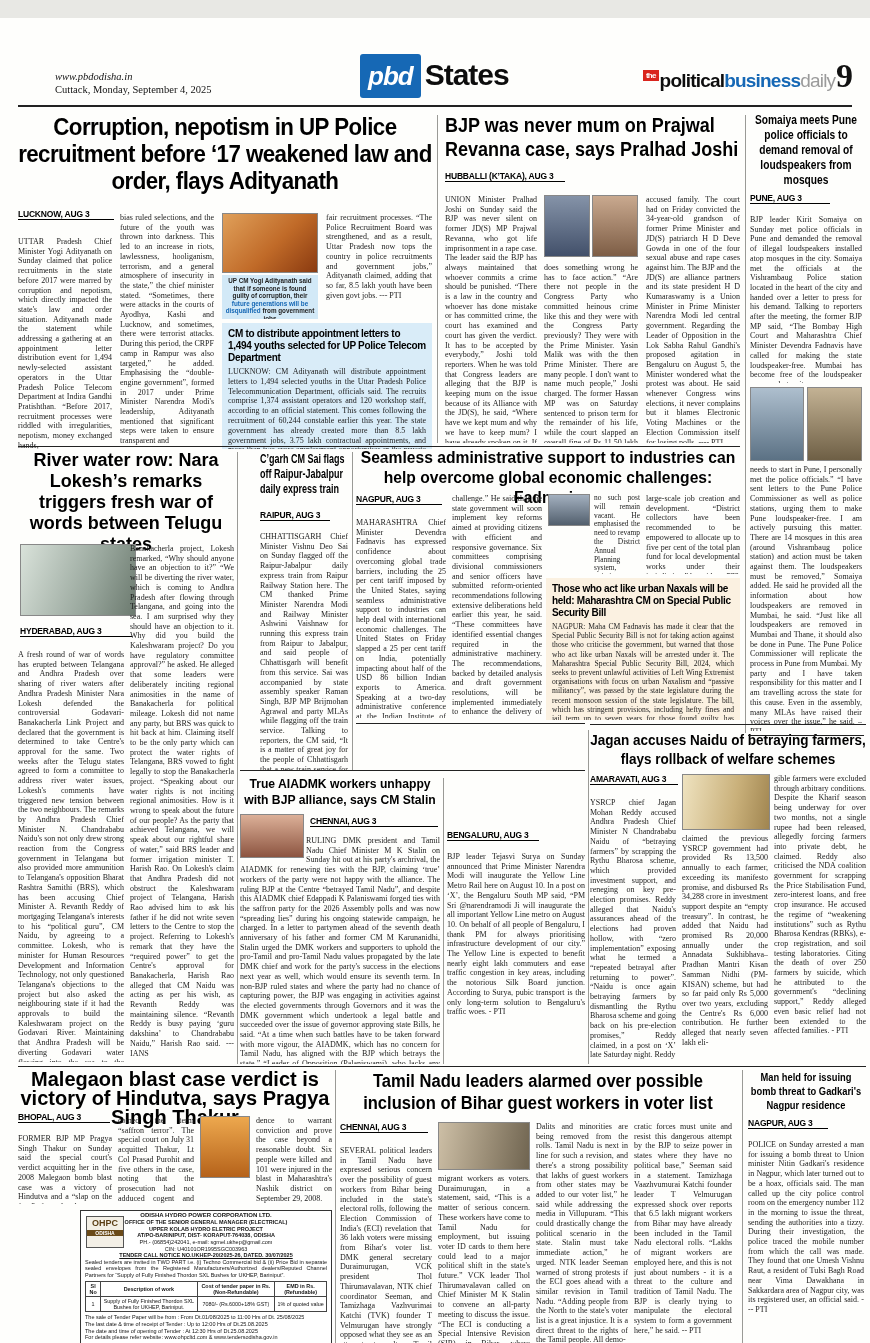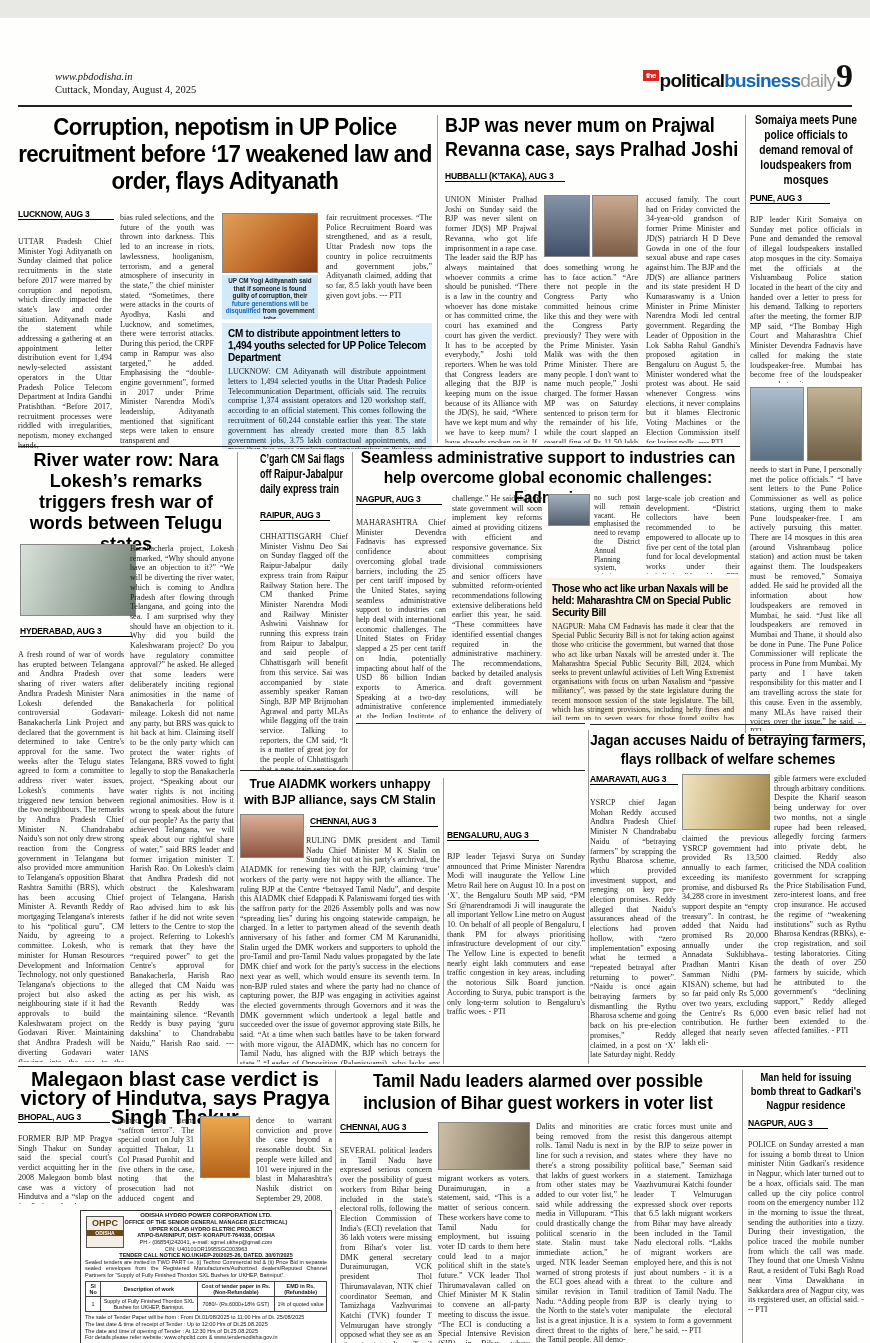--- a/index.html
+++ b/index.html
@@ -50,21 +50,25 @@
              font:bold 9px/13px "Liberation Sans",sans-serif;text-align:center;color:#5a3d14;background:#f3efe6;}
   .ohpc-logo .band{display:block;font-size:5px;line-height:6px;background:#6b4a18;color:#fff;}
 </style>
 </head>
 <body>
 
 <div class="page">
 
   <div class="abs" style="left:55px;top:52px;">
     <div class="site">www.pbdodisha.in</div>
-    <div class="cityline">Cuttack, Monday, August 4, 2025</div>
+    <div class="cityline">Cuttack, Monday, September 4, 2025</div>
+  </div>
+  <div class="abs" style="left:360px;top:36px;white-space:nowrap;">
+    <span class="pbd-logo">pbd</span>
+    <span class="states">States</span>
   </div>
   <div class="abs brand" style="left:643px;top:52px;white-space:nowrap;">
     <span class="the">the</span><span class="pol">political</span><span class="bus">business</span><span class="dai">daily</span>
   </div>
   <div class="abs pageno" style="left:836px;top:40px;">9</div>
   <div class="hrule" style="left:18px;top:87px;width:834px;height:2px;"></div>
 
   <section class="abs" style="left:18px;top:95px;width:414px;height:338px;">
     <h1 class="hl-sans center" style="font-size:24px;line-height:27px;letter-spacing:-.6px;">
         <span class="sx93">Corruption, nepotism in UP Police recruitment before ‘17 weakened law and order, flays Adityanath</span>

